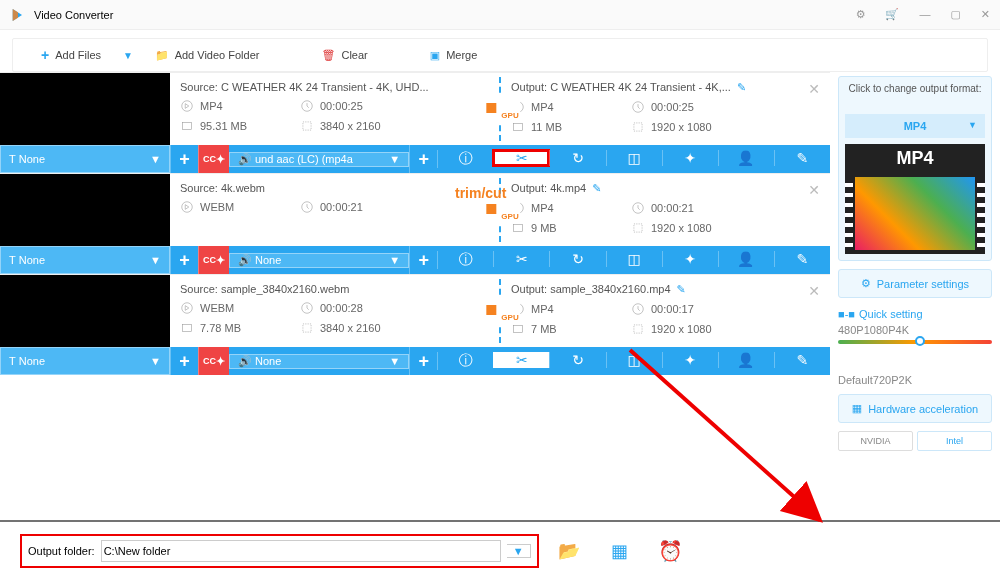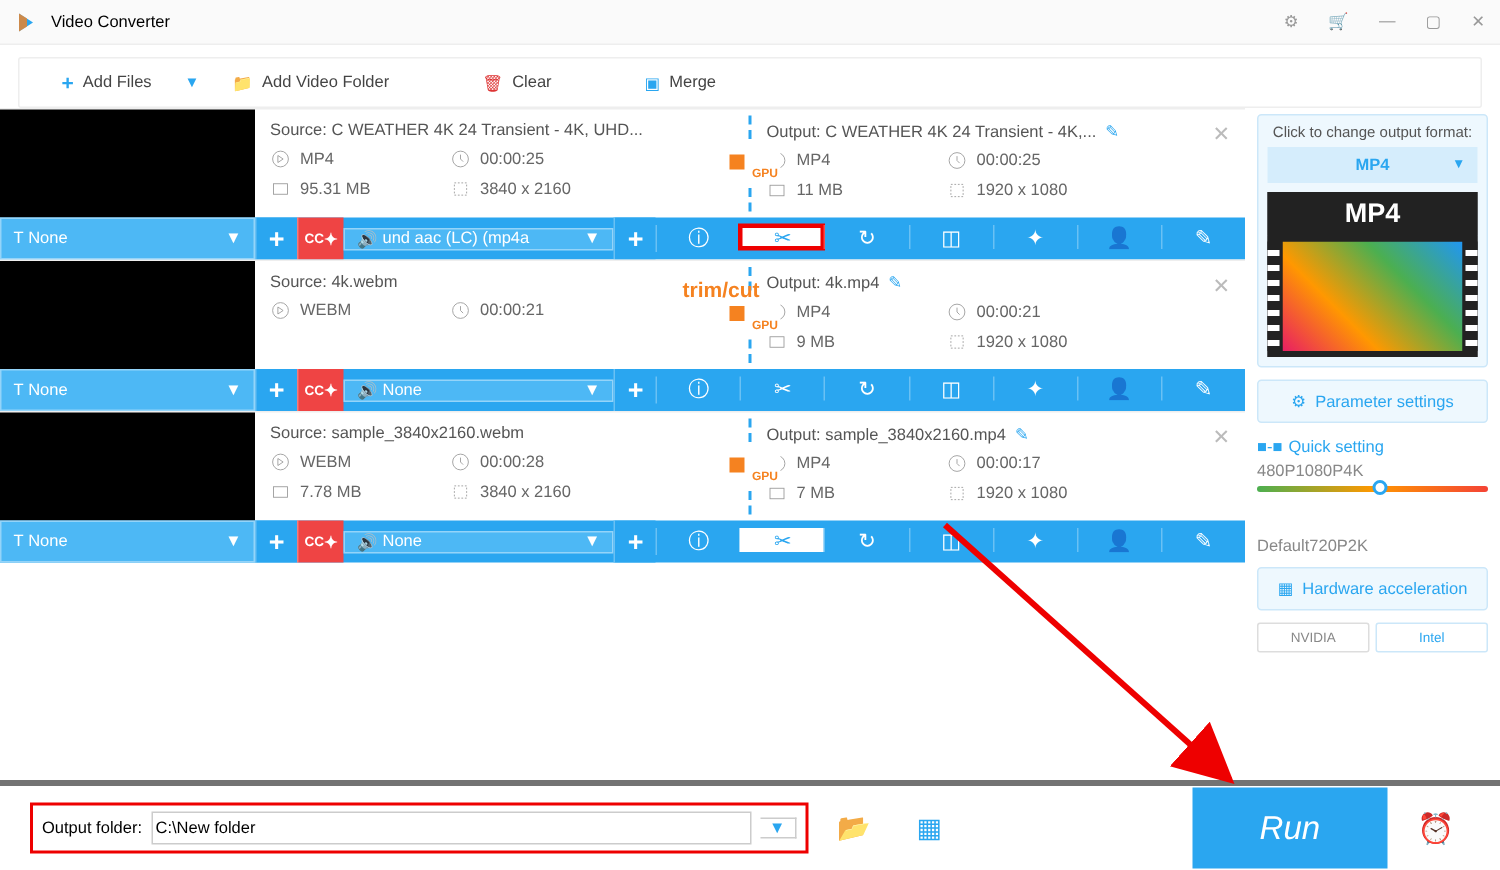--- a/index.html
+++ b/index.html
@@ -54,21 +54,21 @@
 .quick{margin-top:10px;font-size:10px}
 .quick-hdr{color:#2aa6f0;display:flex;align-items:center;gap:4px;margin-bottom:4px}
 .slider{position:relative;height:30px;margin:4px 0}
 .slider-labels{display:flex;justify-content:flex-start;color:#888;font-size:9px}
 .slider-track{height:4px;background:linear-gradient(to right,#4caf50,#ff9800,#f44336);margin:3px 0;position:relative;border-radius:2px}
 .slider-thumb{position:absolute;width:10px;height:10px;background:#fff;border:2px solid #2aa6f0;border-radius:50%;top:-4px;left:50%}
 .hw{margin-top:8px}
 .hw-row{display:flex;gap:4px;margin-top:8px}
 .chip{flex:1;border:1px solid #ddd;padding:4px;font-size:9px;text-align:center;color:#888;border-radius:2px}
 .chip.intel{color:#2aa6f0;border-color:#cce7f9}
-.bottom{position:absolute;bottom:0;left:0;right:0;height:60px;display:flex;align-items:center;padding:10px 20px;gap:10px;border-top:4px solid #737373;background:#fff}
+.bottom{position:absolute;bottom:0;left:0;right:0;height:60px;display:flex;align-items:center;padding:10px 20px;gap:10px;border-top:2px solid #737373;background:#fff}
 .outf{display:flex;align-items:center;gap:6px;border:2px solid #e00;padding:4px 6px}
 .outf input{border:1px solid #ccc;padding:4px 2px;width:400px;font-size:11px}
 .outf .dd{color:#2aa6f0;padding:0 6px;border:1px solid #ccc;border-left:none}
 .bicon{color:#2aa6f0;font-size:18px;padding:0 10px;cursor:pointer}
 .runbtn{margin-left:auto;background:#2aa6f0;color:#fff;font-size:22px;font-weight:300;padding:14px 45px;cursor:pointer;font-style:italic}
 .clock-ic{color:#2aa6f0;font-size:20px;padding:0 10px;cursor:pointer}
 .arrow{position:absolute;z-index:20;pointer-events:none}
 </style>
 </head>
 <body>
@@ -383,21 +383,21 @@
           <div class="seg">👤</div>
           <div class="seg">✎</div>
         </div>
       </div>
     </div>
 
   </div>
 
   <div class="right">
     <div class="right-box">
-      <div style="font-size:10px;color:#555;margin-bottom:4px">Click to change output format:</div>
+      <div style="font-size:10px;color:#555;margin-bottom:20px">Click to change output format:</div>
       <div class="fmt-btn">MP4</div>
       <div class="fmt-img">
         <div class="fmt-lbl">MP4</div>
         <div class="film"></div>
       </div>
     </div>
     <button class="param-btn">
         <span>⚙</span>
         <span>Parameter settings</span>
       </button>
@@ -445,15 +445,14 @@
 </svg>
 
 <div class="bottom">
   <div class="outf">
     <span>Output folder:</span>
     <input value="C:\New folder" style="">
     <span class="dd">▼</span>
   </div>
   <span class="bicon">📂</span>
   <span class="bicon">▦</span>
-  <div class="runbtn">Run</div>
   <span class="clock-ic">⏰</span>
 </div>
 
 </body></html>

